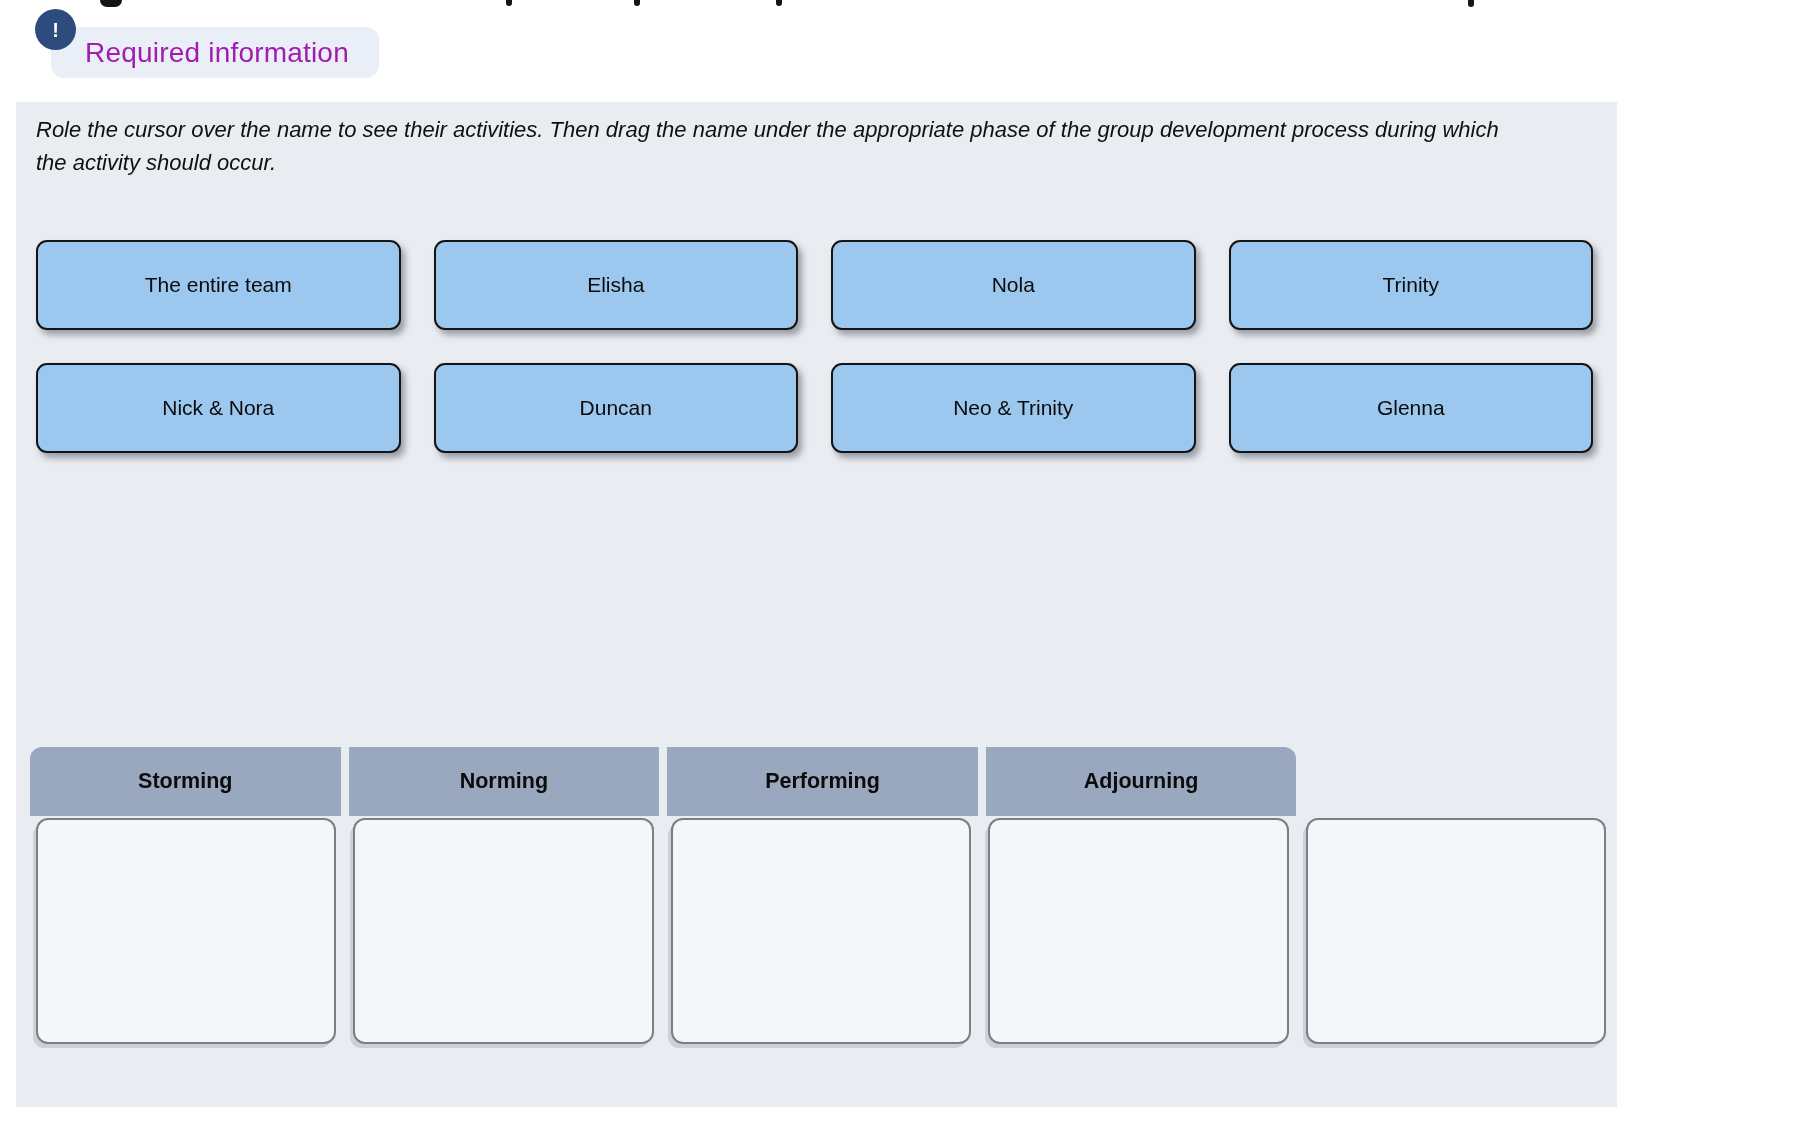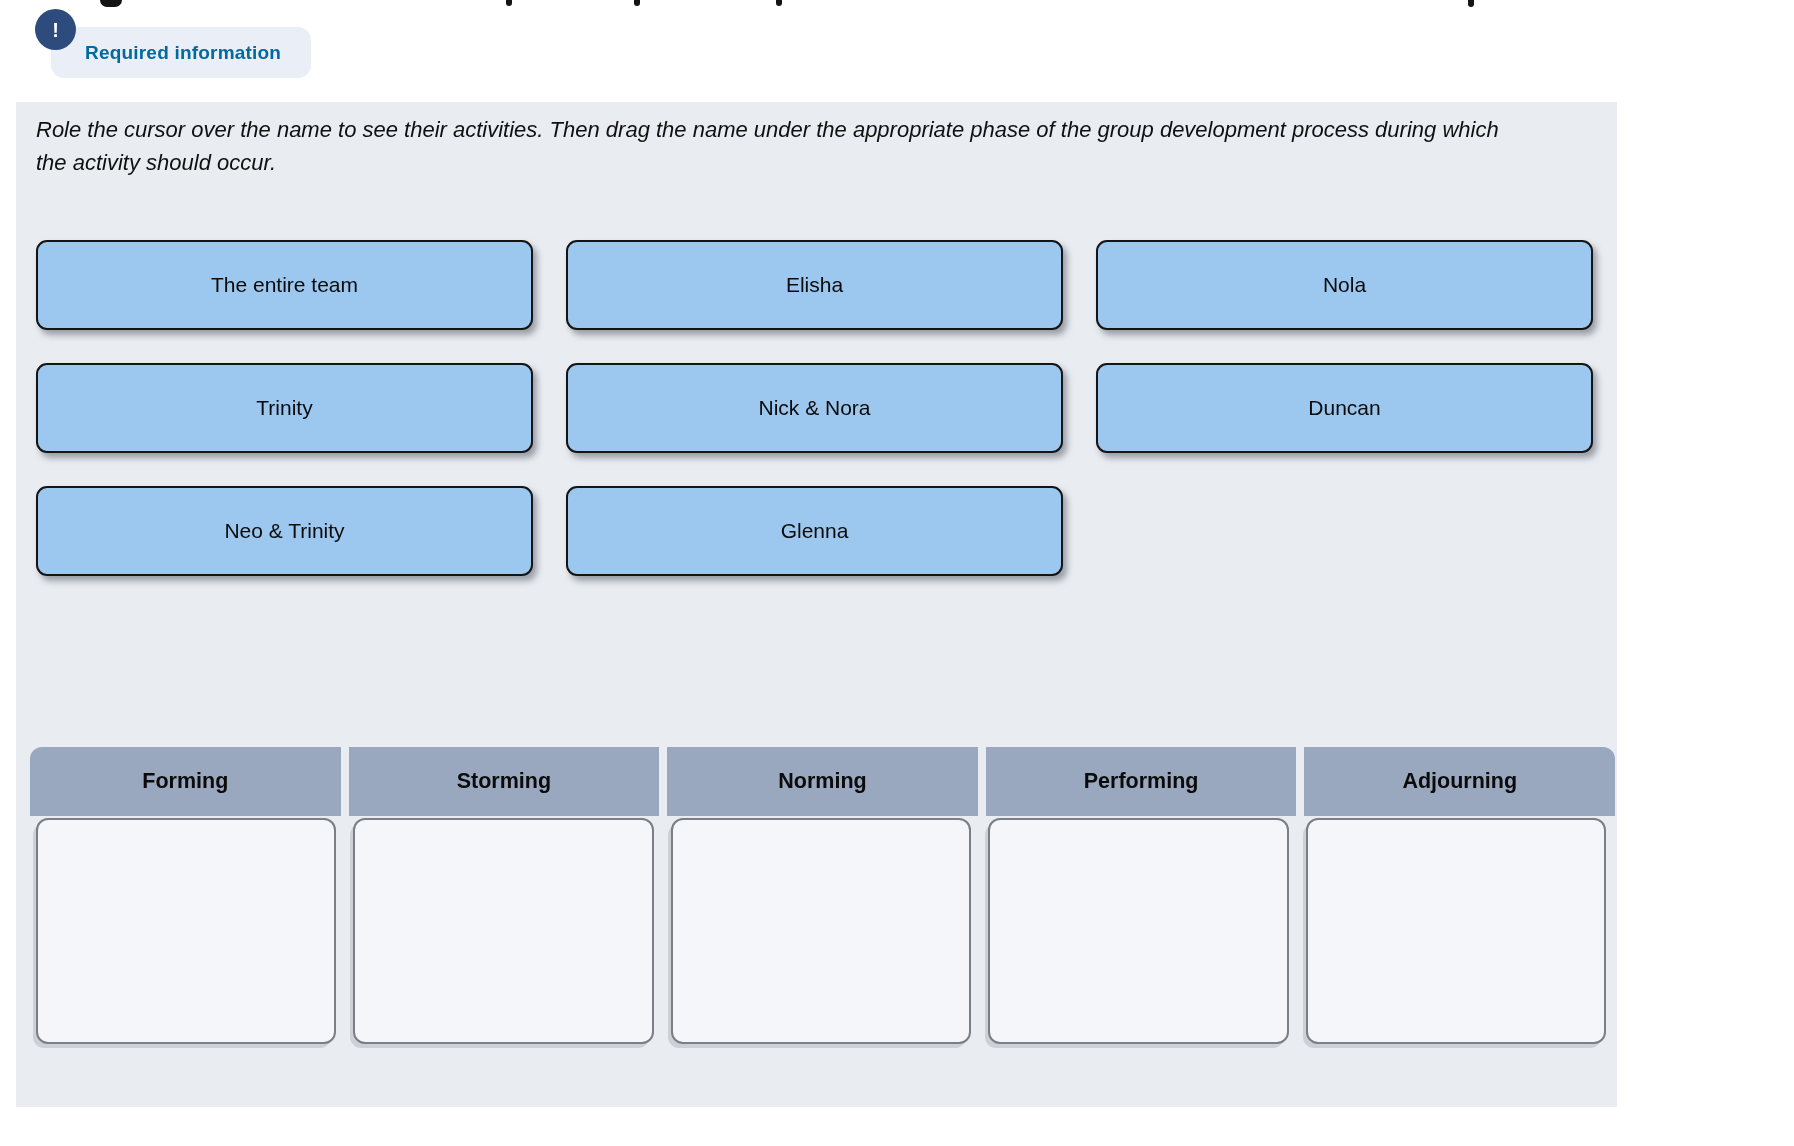--- a/index.html
+++ b/index.html
@@ -10,33 +10,33 @@
   .frag{position:absolute;top:0;background:#141414;}
   .frag-blob{left:100px;width:22px;height:7px;border-radius:0 0 11px 11px;}
   .frag-t1{left:506px;width:6px;height:6px;border-radius:0 0 3px 3px;}
   .frag-t2{left:634px;width:6px;height:6px;border-radius:0 0 3px 3px;}
   .frag-t3{left:776px;width:6px;height:6px;border-radius:0 0 3px 3px;}
   .frag-t4{left:1468px;width:6px;height:7px;border-radius:0 0 3px 3px;}
 
   
   .alert-pill{position:absolute;left:51px;top:27px;height:51px;background:#E9EEF7;
     border-radius:13px;display:flex;align-items:center;padding:0 30px 0 34px;}
-  .alert-pill span{color:#0369a1;font-weight:bold;font-size:19px;letter-spacing:.2px;}
+  .alert-pill span{color:#a21caf;font-weight:normal;font-size:28px;letter-spacing:.2px;}
   .alert-circle{position:absolute;left:35px;top:9px;width:41px;height:41px;background:#2D4B7D;
     border-radius:50%;display:flex;align-items:center;justify-content:center;z-index:2;}
   .alert-circle span{color:#ffffff;font-weight:bold;font-size:20px;line-height:1;}
 
   
   .panel{position:absolute;left:16px;top:102px;width:1601px;height:1005px;background:#E9ECF1;}
 
   .instructions{position:absolute;left:20px;top:11px;width:1490px;font-style:italic;
     font-size:22px;line-height:1.5;color:#101010;}
 
   .chips-grid{position:absolute;left:20px;top:138px;width:1557px;display:grid;
-    grid-template-columns:repeat(3,1fr);column-gap:18px;row-gap:26px;gap:33px;}
+    grid-template-columns:repeat(4,1fr);column-gap:18px;row-gap:26px;gap:33px;}
   .chip{height:90px;background:#9CC8F0;border:2.5px solid #141414;border-radius:11px;
     display:flex;align-items:center;justify-content:center;font-size:21px;color:#0b0b0b;
     box-shadow:4px 5px 6px rgba(88,93,104,0.55);cursor:grab;box-sizing:border-box;}
 
   .headers-grid{position:absolute;left:14px;top:645px;width:1585px;display:grid;
     grid-template-columns:repeat(5,1fr);column-gap:8px;}
   .phase-header{height:69px;background:#99A8BE;display:flex;align-items:center;
     justify-content:center;font-weight:bold;font-size:21.5px;color:#0b0b0b;}
   .phase-header:first-child{border-top-left-radius:12px;}
   .phase-header:last-child{border-top-right-radius:12px;}
@@ -75,21 +75,20 @@
       <div class="chip">Elisha</div>
       <div class="chip">Nola</div>
       <div class="chip">Trinity</div>
       <div class="chip">Nick &amp; Nora</div>
       <div class="chip">Duncan</div>
       <div class="chip">Neo &amp; Trinity</div>
       <div class="chip">Glenna</div>
     </div>
 
     <div class="headers-grid">
-      <div class="phase-header">Forming</div>
       <div class="phase-header">Storming</div>
       <div class="phase-header">Norming</div>
       <div class="phase-header">Performing</div>
       <div class="phase-header">Adjourning</div>
     </div>
 
     <div class="dropzones-grid">
       <div class="dropzone"></div>
       <div class="dropzone"></div>
       <div class="dropzone"></div>

